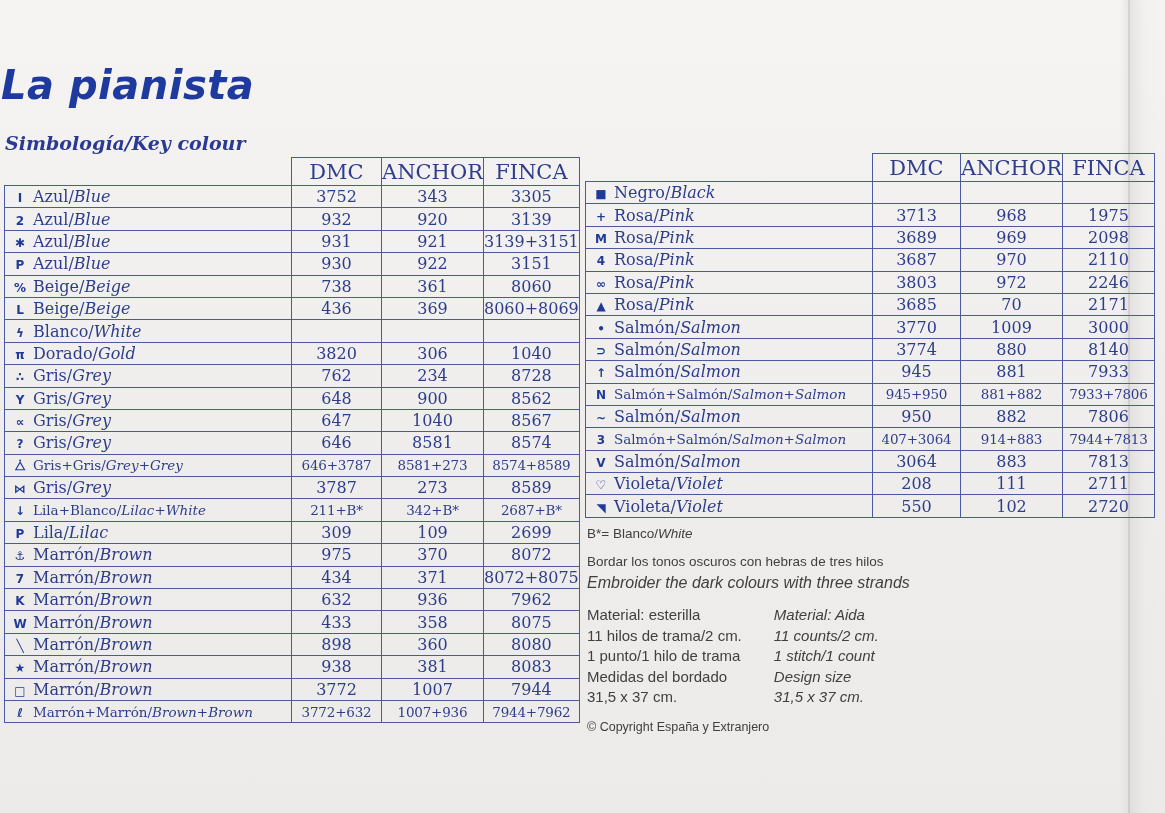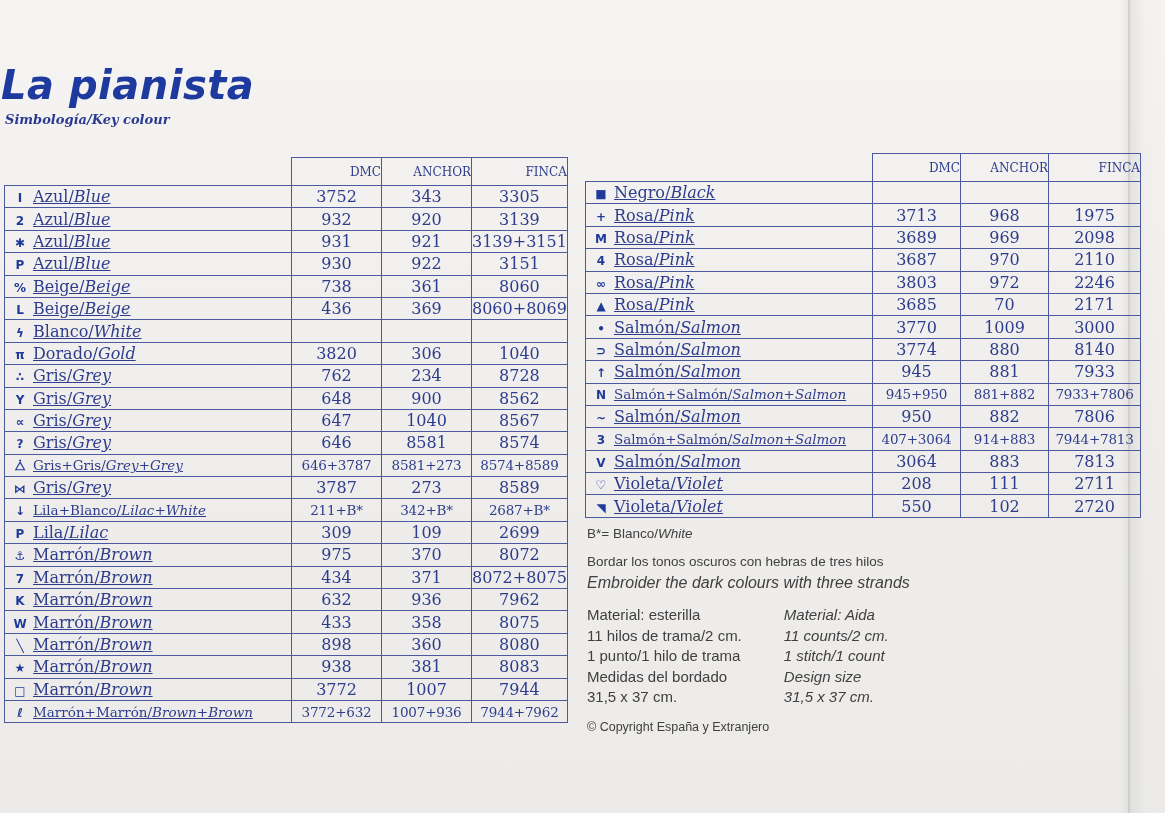--- a/index.html
+++ b/index.html
@@ -12,59 +12,59 @@
     font-family: "DejaVu Serif", "Liberation Serif", serif;
     color: #2d3d8c;
   }
   .title {
     position: absolute; left: 1px; top: 62px;
     font-family: "DejaVu Sans", sans-serif;
     font-weight: bold; font-style: italic;
     font-size: 40px; color: #1f3a9e; letter-spacing: 0.5px;
   }
   .subtitle {
-    position: absolute; left: 5px; top: 112px;
+    position: absolute; left: 5px; top: 132px;
     font-family: "DejaVu Serif", serif;
     font-weight: bold; font-style: italic;
-    font-size: 13px; color: #2a3a92;
+    font-size: 19px; color: #2a3a92;
   }
   table.key {
     position: absolute; border-collapse: collapse;
     font-family: "DejaVu Serif", "Liberation Serif", serif;
     color: #2d3d8c;
     table-layout: fixed;
   }
   table.key td, table.key th {
     border: 1px solid #4b5a9e;
     padding: 0; height: 21.4px;
     font-weight: normal; white-space: nowrap; overflow: hidden;
   }
-  table.key th { font-size: 12px; height: 27px; text-align: right; }
+  table.key th { font-size: 21px; height: 27px; text-align: center; }
   table.key th.blank { border: none; border-bottom: 1px solid #4b5a9e; }
   table.key td.num { text-align: center; font-size: 16px; }
   table.key td.num.small { font-size: 13.5px; letter-spacing: -0.2px; }
-  table.key td.name { font-size: 16px; padding-left: 6px; text-decoration: underline; }
+  table.key td.name { font-size: 16px; padding-left: 6px; }
   table.key td.name.small { font-size: 13.5px; }
   .sym {
     display: inline-block; width: 18px; text-align: center;
     font-family: "DejaVu Sans", sans-serif; font-weight: bold;
     font-size: 12px; color: #203a9a; margin-right: 4px;
   }
   .en { font-style: italic; }
   #left-table { left: 4px; top: 157px; }
   #right-table { left: 585px; top: 153px; }
   .notes {
     position: absolute; left: 587px; top: 526px; width: 420px;
     font-family: Liberation Sans, sans-serif; color: #404040;
   }
   .notes .b { font-size: 13.5px; margin-bottom: 10px; }
   .notes .b .en { font-style: italic; }
   .notes .emb-es { font-size: 13.5px; line-height: 22px; }
   .notes .emb-en { font-size: 16px; font-style: italic; line-height: 20px; margin-bottom: 12px; }
-  .mat { display: flex; gap: 42px; font-size: 15px; line-height: 20.5px; }
+  .mat { display: flex; gap: 32px; font-size: 15px; line-height: 20.5px; }
   .mat .col-en { font-style: italic; }
   .copy { font-size: 12.5px; margin-top: 12px; }
   .fold-line {
     position: absolute; left: 1128px; top: 0; width: 2px; height: 813px;
     background: rgba(180,180,180,0.4);
   }
 </style>
 </head>
 <body>
 

